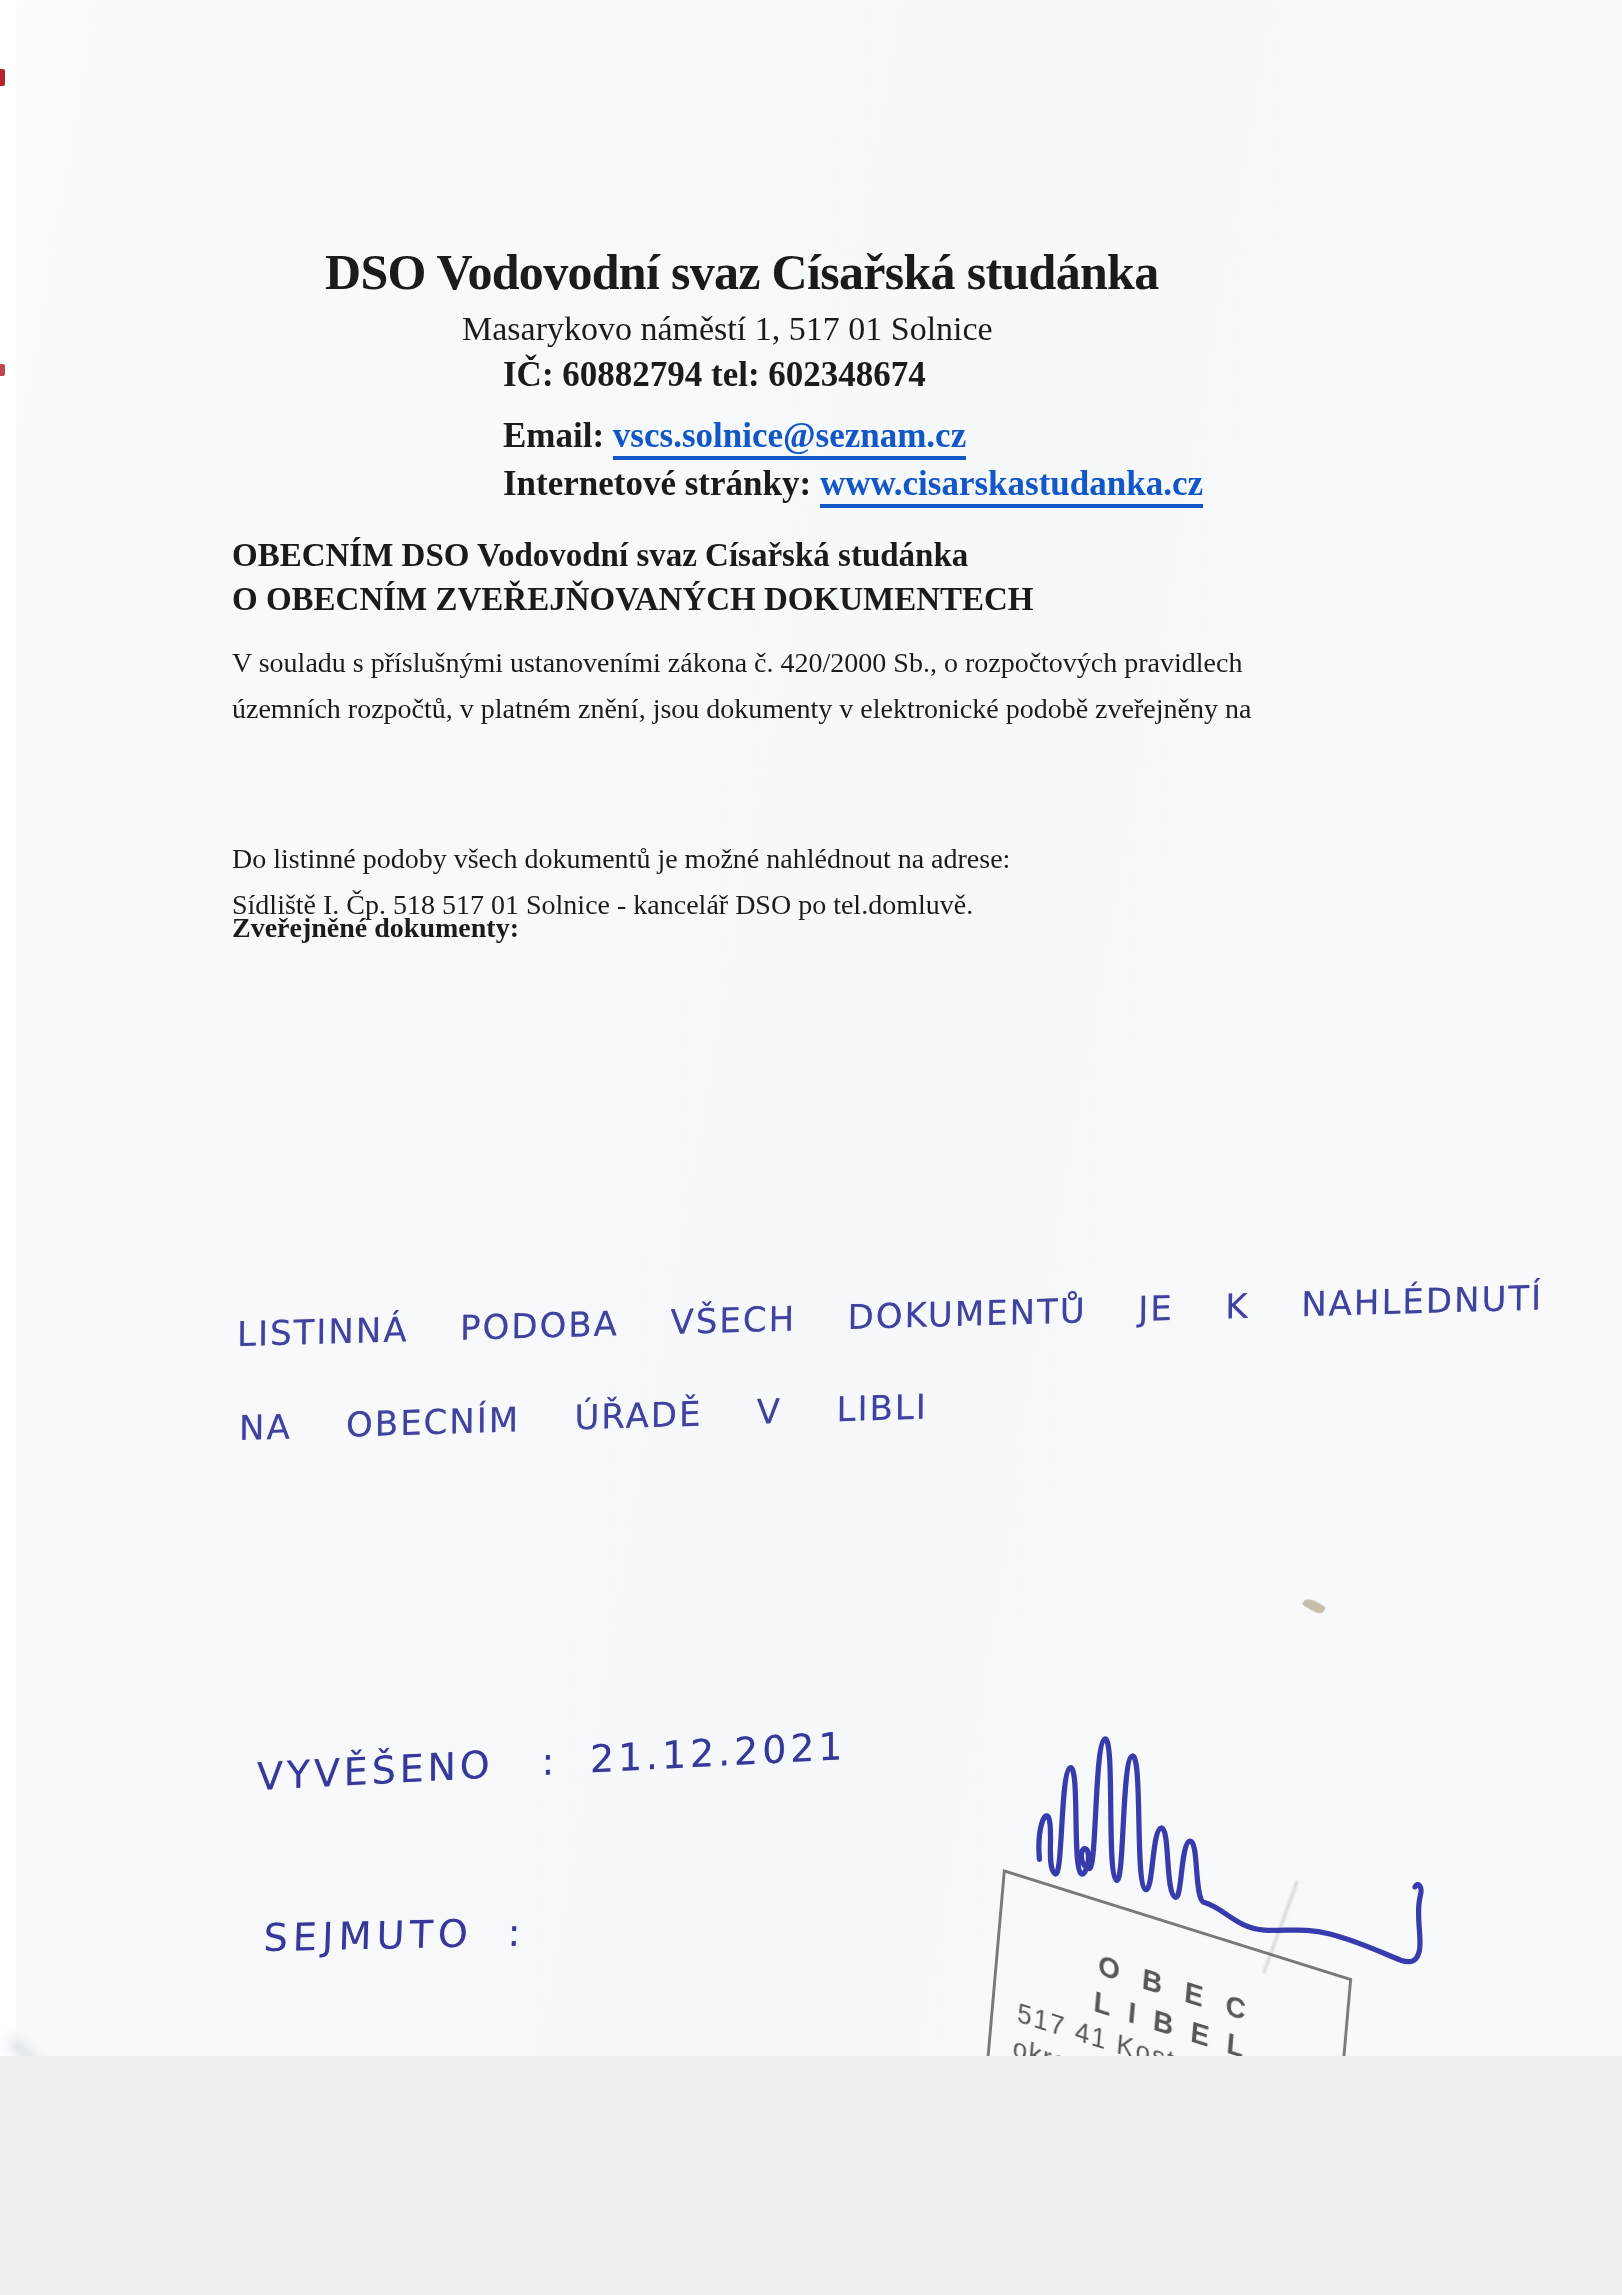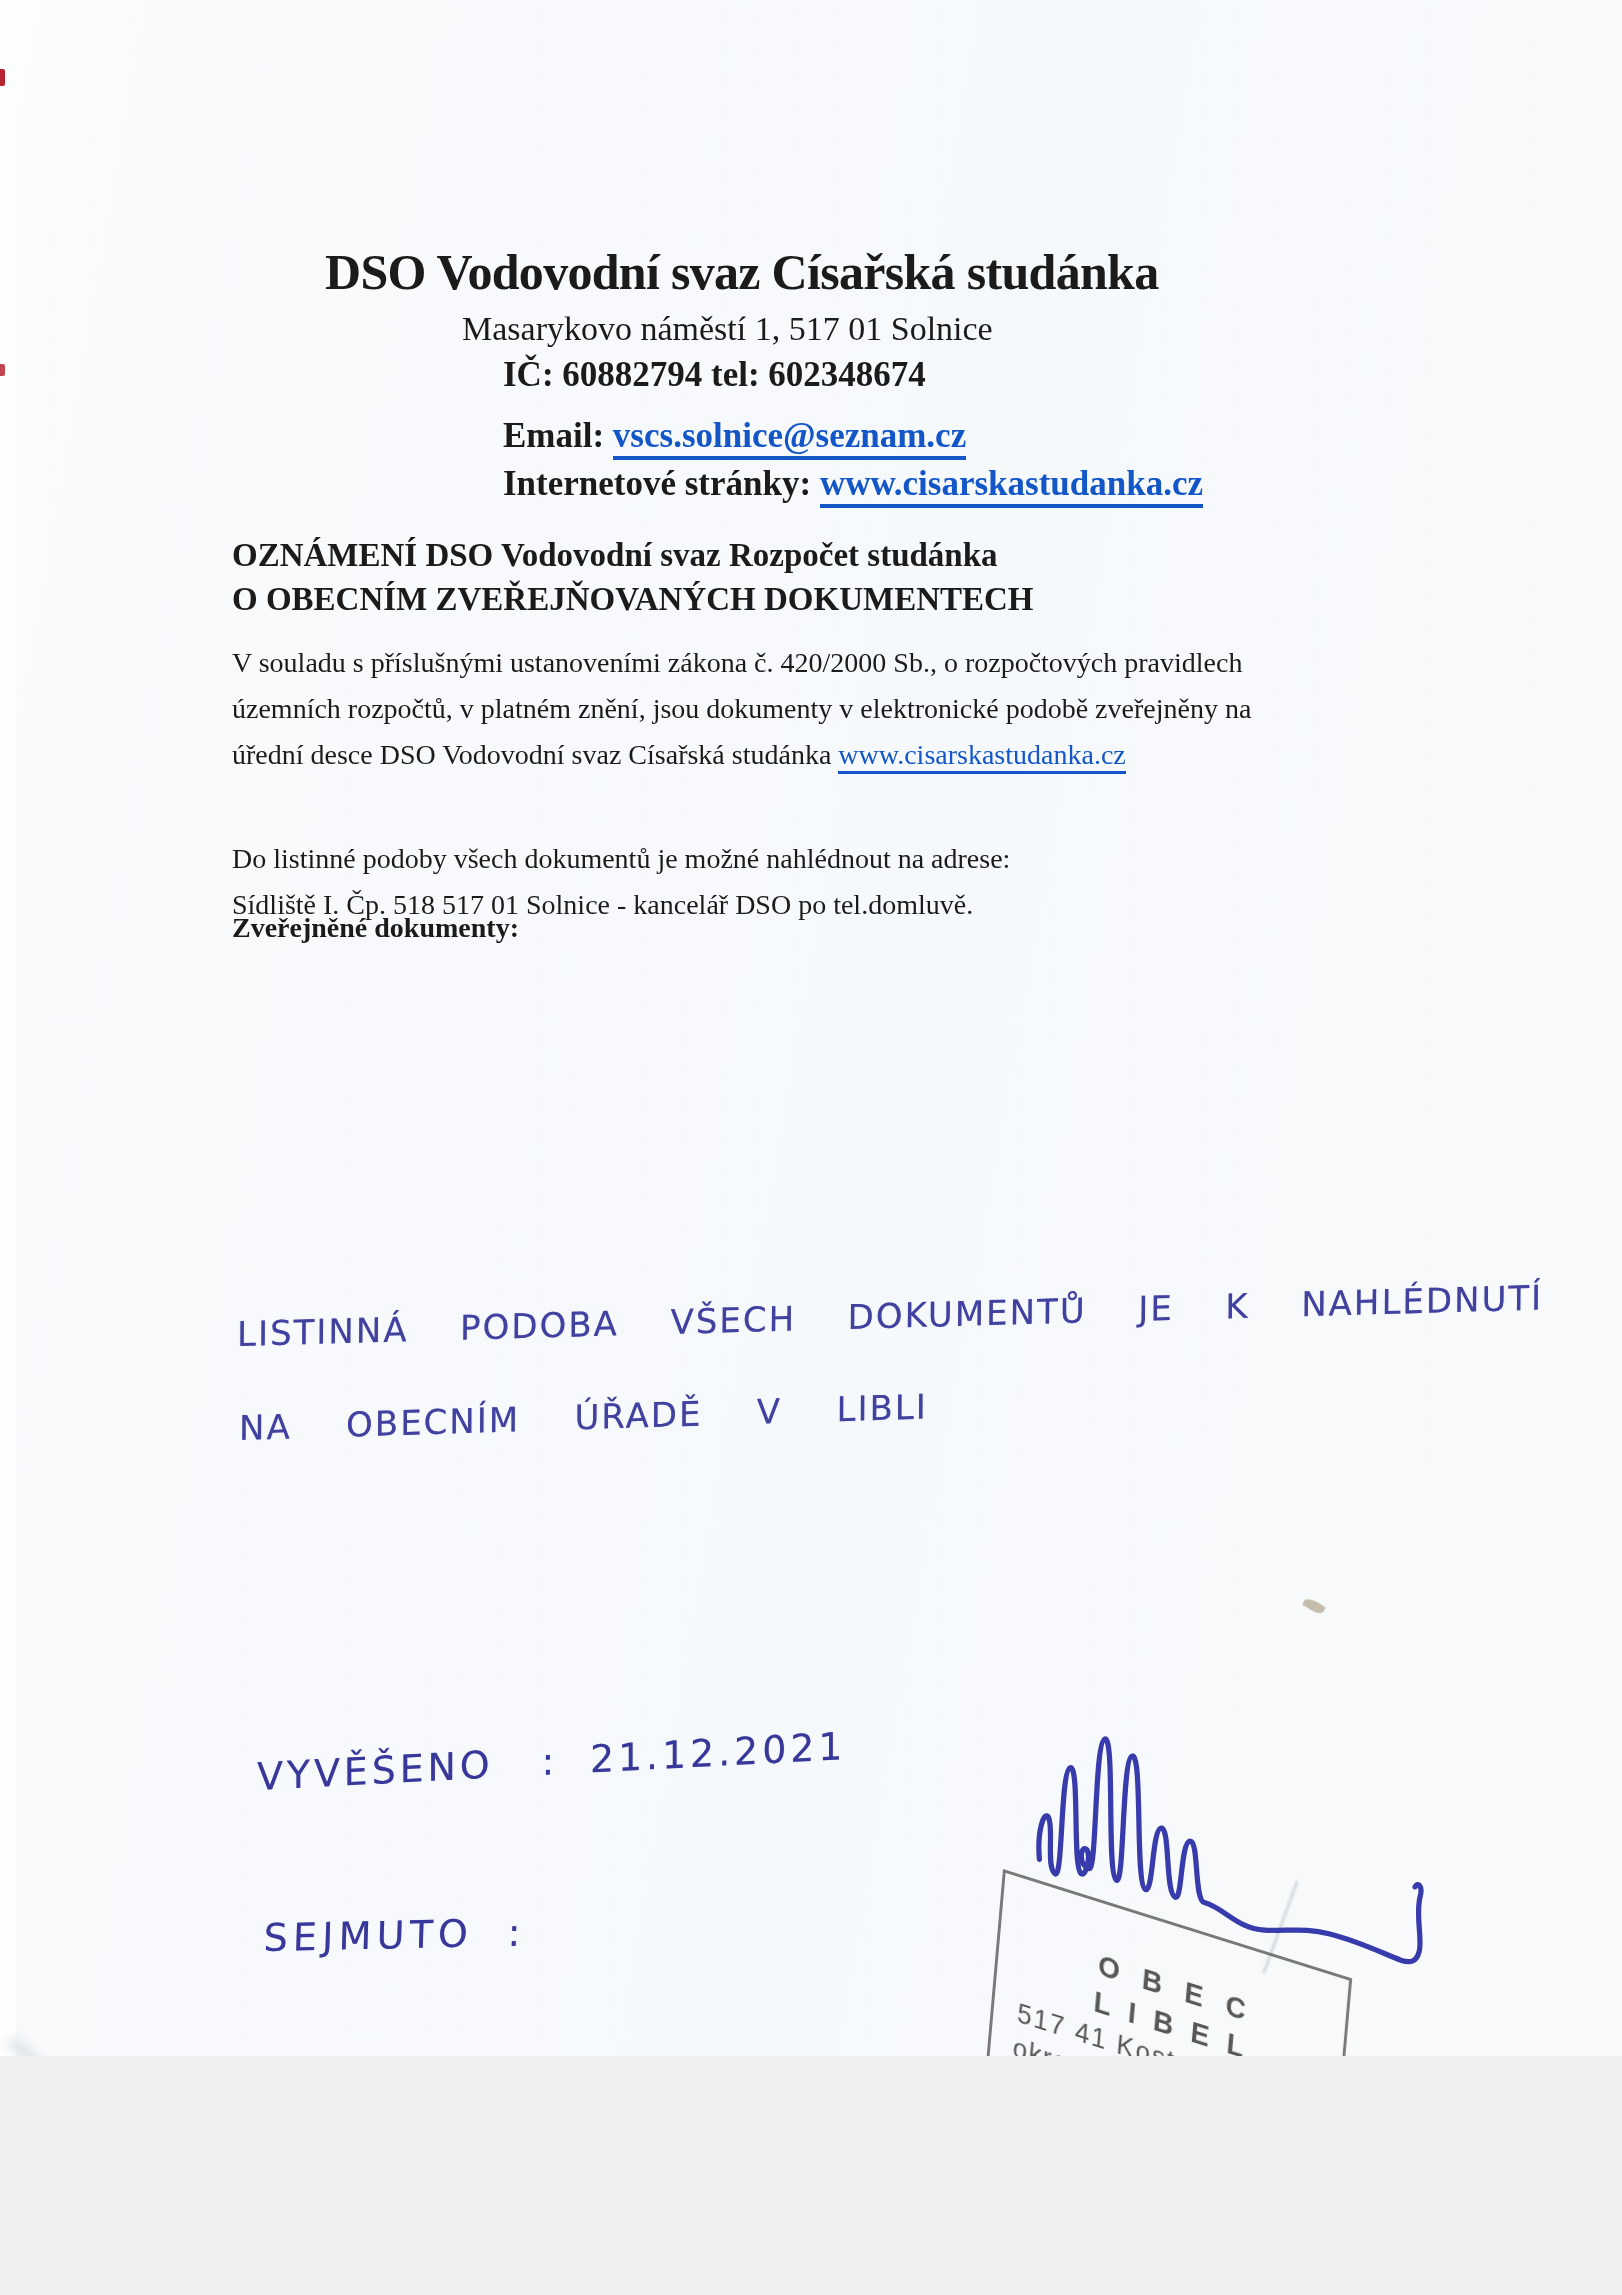--- a/index.html
+++ b/index.html
@@ -112,27 +112,26 @@
   <div class="abs scratch"></div>
 
   <div class="abs title">DSO Vodovodní svaz Císařská studánka</div>
   <div class="abs addr">Masarykovo náměstí 1, 517 01 Solnice</div>
   <div class="abs idline">IČ: 60882794  tel: 602348674</div>
 
   <div class="abs contact email-line"><span>Email: </span><a class="doclink">vscs.solnice@seznam.cz</a></div>
 
   <div class="abs contact web-line"><span>Internetové stránky: </span><a class="doclink">www.cisarskastudanka.cz</a></div>
 
-  <div class="abs h1">OZNÁMENÍ DSO Vodovodní svaz Rozpočet studánka</div>
+  <div class="abs h1">OBECNÍM DSO Vodovodní svaz Císařská studánka</div>
   <div class="abs h2">O OBECNÍM ZVEŘEJŇOVANÝCH DOKUMENTECH</div>
 
   <div class="abs para1">
     <div class="body-line">V souladu s příslušnými ustanoveními zákona č. 420/2000 Sb., o rozpočtových pravidlech</div>
     <div class="body-line">územních rozpočtů, v platném znění, jsou dokumenty v elektronické podobě zveřejněny na</div>
-    <div class="body-line"><span>úřední desce DSO Vodovodní svaz Císařská studánka </span><a class="doclink thin">www.cisarskastudanka.cz</a></div>
   </div>
 
   <div class="abs para2">
     <div class="body-line">Do listinné podoby všech dokumentů je možné nahlédnout na adrese:</div>
     <div class="body-line">Sídliště I. Čp. 518  517 01 Solnice -  kancelář DSO po tel.domluvě.</div>
   </div>
 
   <div class="abs docs-heading">Zveřejněné dokumenty:</div>
 
   <div class="abs hand note1">LISTINNÁ  PODOBA  VŠECH  DOKUMENTŮ  JE  K  NAHLÉDNUTÍ</div>

